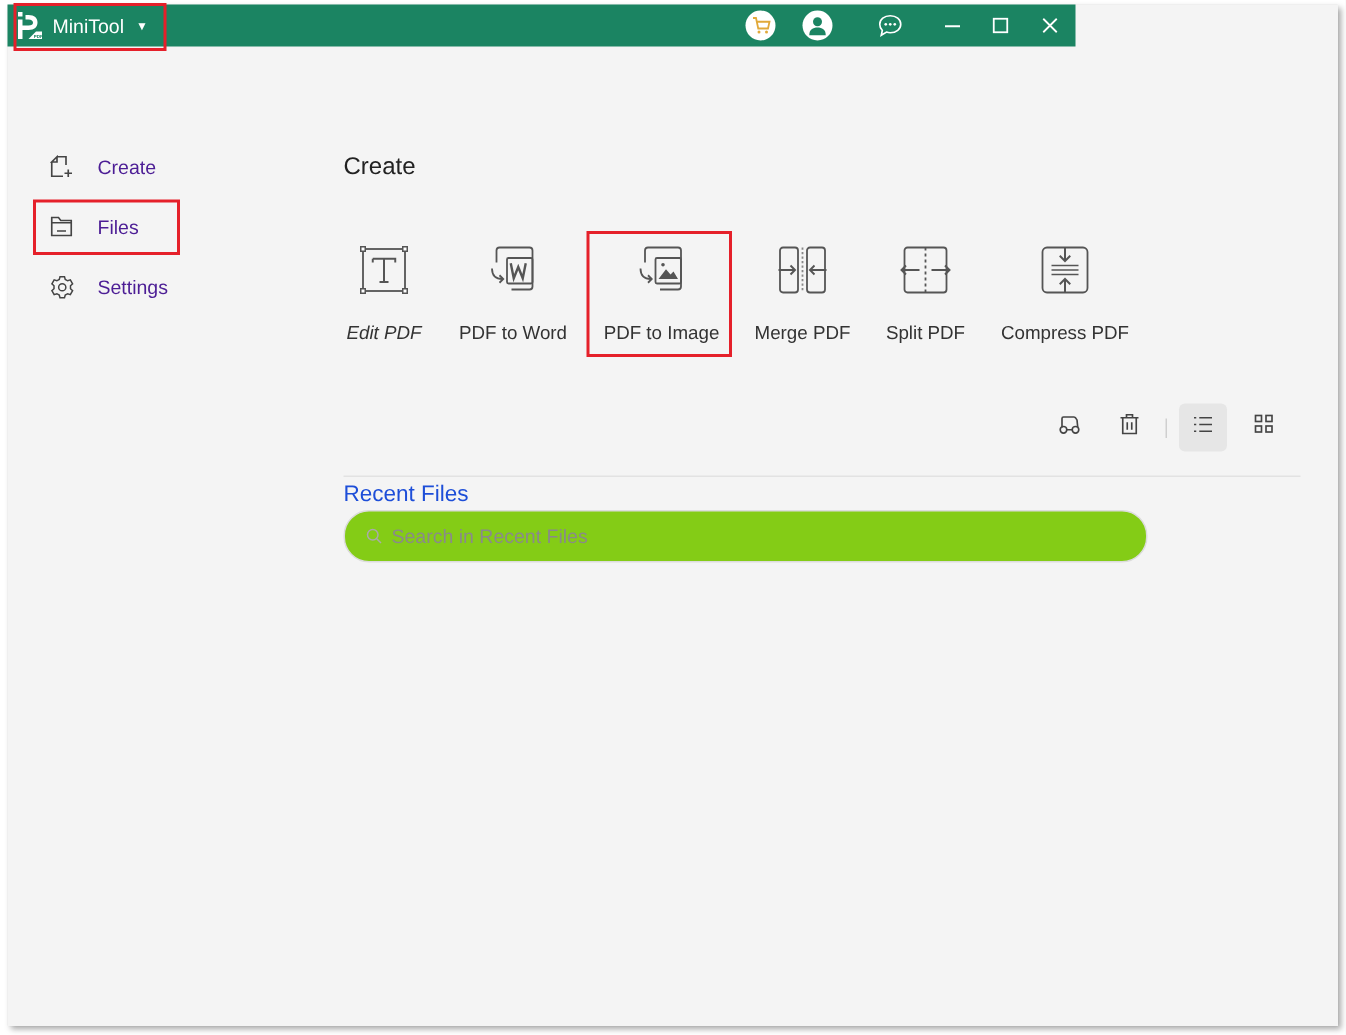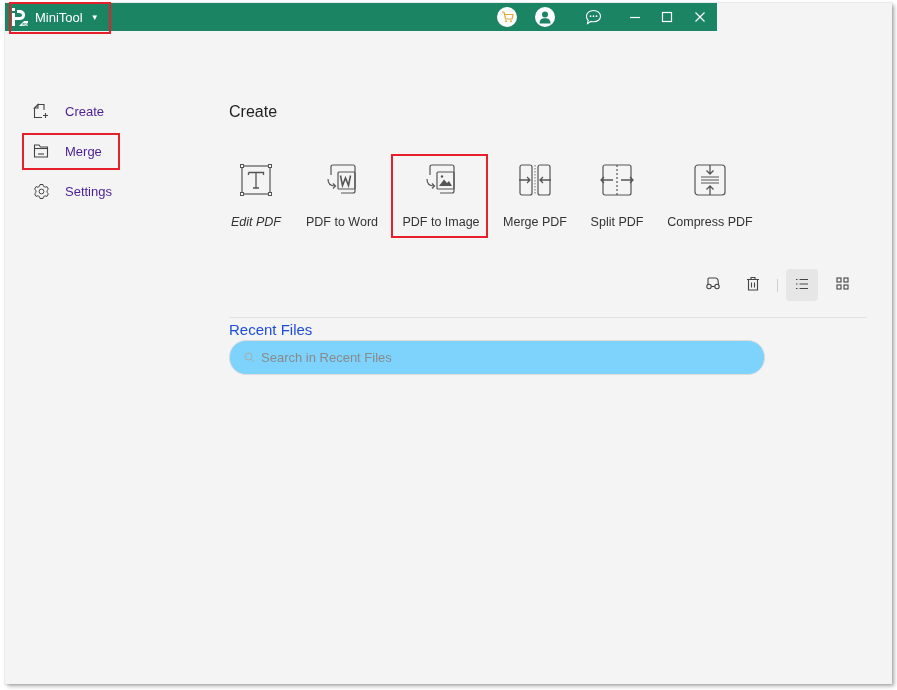--- a/index.html
+++ b/index.html
@@ -26,21 +26,21 @@
   .sidebar-item .ic { width:18px; height:18px; margin-right:15px; display:flex; align-items:center; justify-content:center; }
   .welcome { position:absolute; left:224px; top:100px; font-size:16px; color:#222; }
   .tool { position:absolute; top:158px; display:flex; flex-direction:column; align-items:center; cursor:pointer; }
   .tool .ic { width:38px; height:38px; display:flex; align-items:center; justify-content:center; }
   .tool .lbl { margin-top:16px; font-size:12.5px; color:#333; white-space:nowrap; }
   .recent-title { position:absolute; left:224px; top:274px; font-size:15px; color:#1d4ed8;margin-top:44px; }
   .divider { position:absolute; left:224px; top:314px; width:638px; height:1px; background:#e2e2e2; }
   .tool-btn { position:absolute; top:266px; width:32px; height:32px; display:flex; align-items:center; justify-content:center; border-radius:4px; cursor:pointer; }
   .tool-btn.active { background:#e6e6e6; }
   .vsep { position:absolute; left:772px; top:276px; width:1px; height:13px; background:#cfcfcf; }
-  .search { position:absolute; left:224px; top:337px; width:534px; height:33px; border:1px solid #dcdcdc; border-radius:17px; background:#7dd3fc; display:flex; align-items:center; }
+  .search { position:absolute; left:224px; top:337px; width:534px; height:33px; border:1px solid #dcdcdc; border-radius:17px; background:#84cc16; display:flex; align-items:center; }
   .search input { border:none; outline:none; background:transparent; font-family:"Liberation Sans", sans-serif; font-size:13px; color:#333; width:480px; padding:0; }
   .search input::placeholder { color:#8a8a8a; }
 </style>
 </head>
 <body>
 
 <div class="window">
 
   <div class="titlebar">
     <div class="logo-area">
@@ -107,21 +107,21 @@
     <span>Create</span>
   </div>
   <div class="sidebar-item" style="top:138px;">
     <span class="ic">
       <svg width="16" height="16" viewBox="0 0 16 16">
           <path d="M1.5 2 H6 L7.5 4 H14.5 V14 H1.5 Z" fill="none" stroke="#444" stroke-width="1.1"></path>
           <path d="M1.5 5.5 H14.5" stroke="#444" stroke-width="1.1"></path>
           <path d="M5 11 H11" stroke="#444" stroke-width="1.1"></path>
         </svg>
     </span>
-    <span>Merge</span>
+    <span>Files</span>
   </div>
   <div class="sidebar-item" style="top:178px;">
     <span class="ic">
       <svg width="17" height="17" viewBox="0 0 17 17">
           <path d="M7 1.5 H10 L10.5 3.3 L12.1 4.2 L13.9 3.6 L15.4 6.2 L14 7.5 V9.5 L15.4 10.8 L13.9 13.4 L12.1 12.8 L10.5 13.7 L10 15.5 H7 L6.5 13.7 L4.9 12.8 L3.1 13.4 L1.6 10.8 L3 9.5 V7.5 L1.6 6.2 L3.1 3.6 L4.9 4.2 L6.5 3.3 Z" fill="none" stroke="#444" stroke-width="1"></path>
           <circle cx="8.5" cy="8.5" r="2.4" fill="none" stroke="#444" stroke-width="1"></circle>
         </svg>
     </span>
     <span>Settings</span>
   </div>

